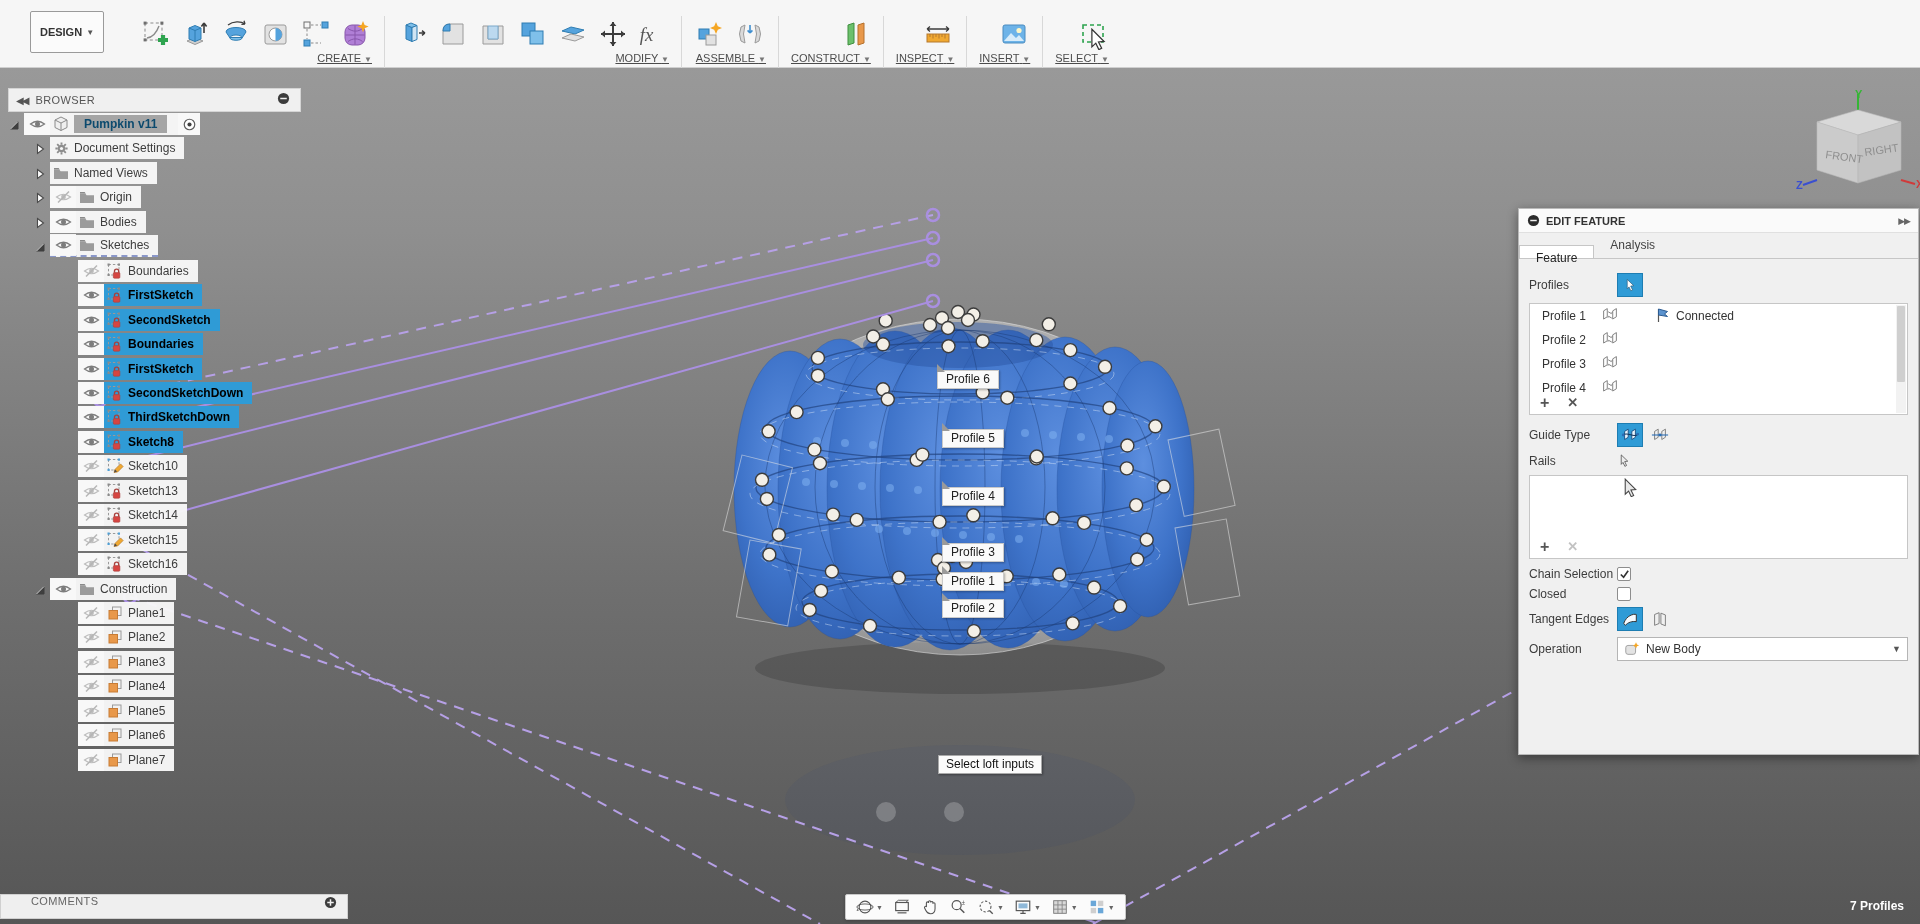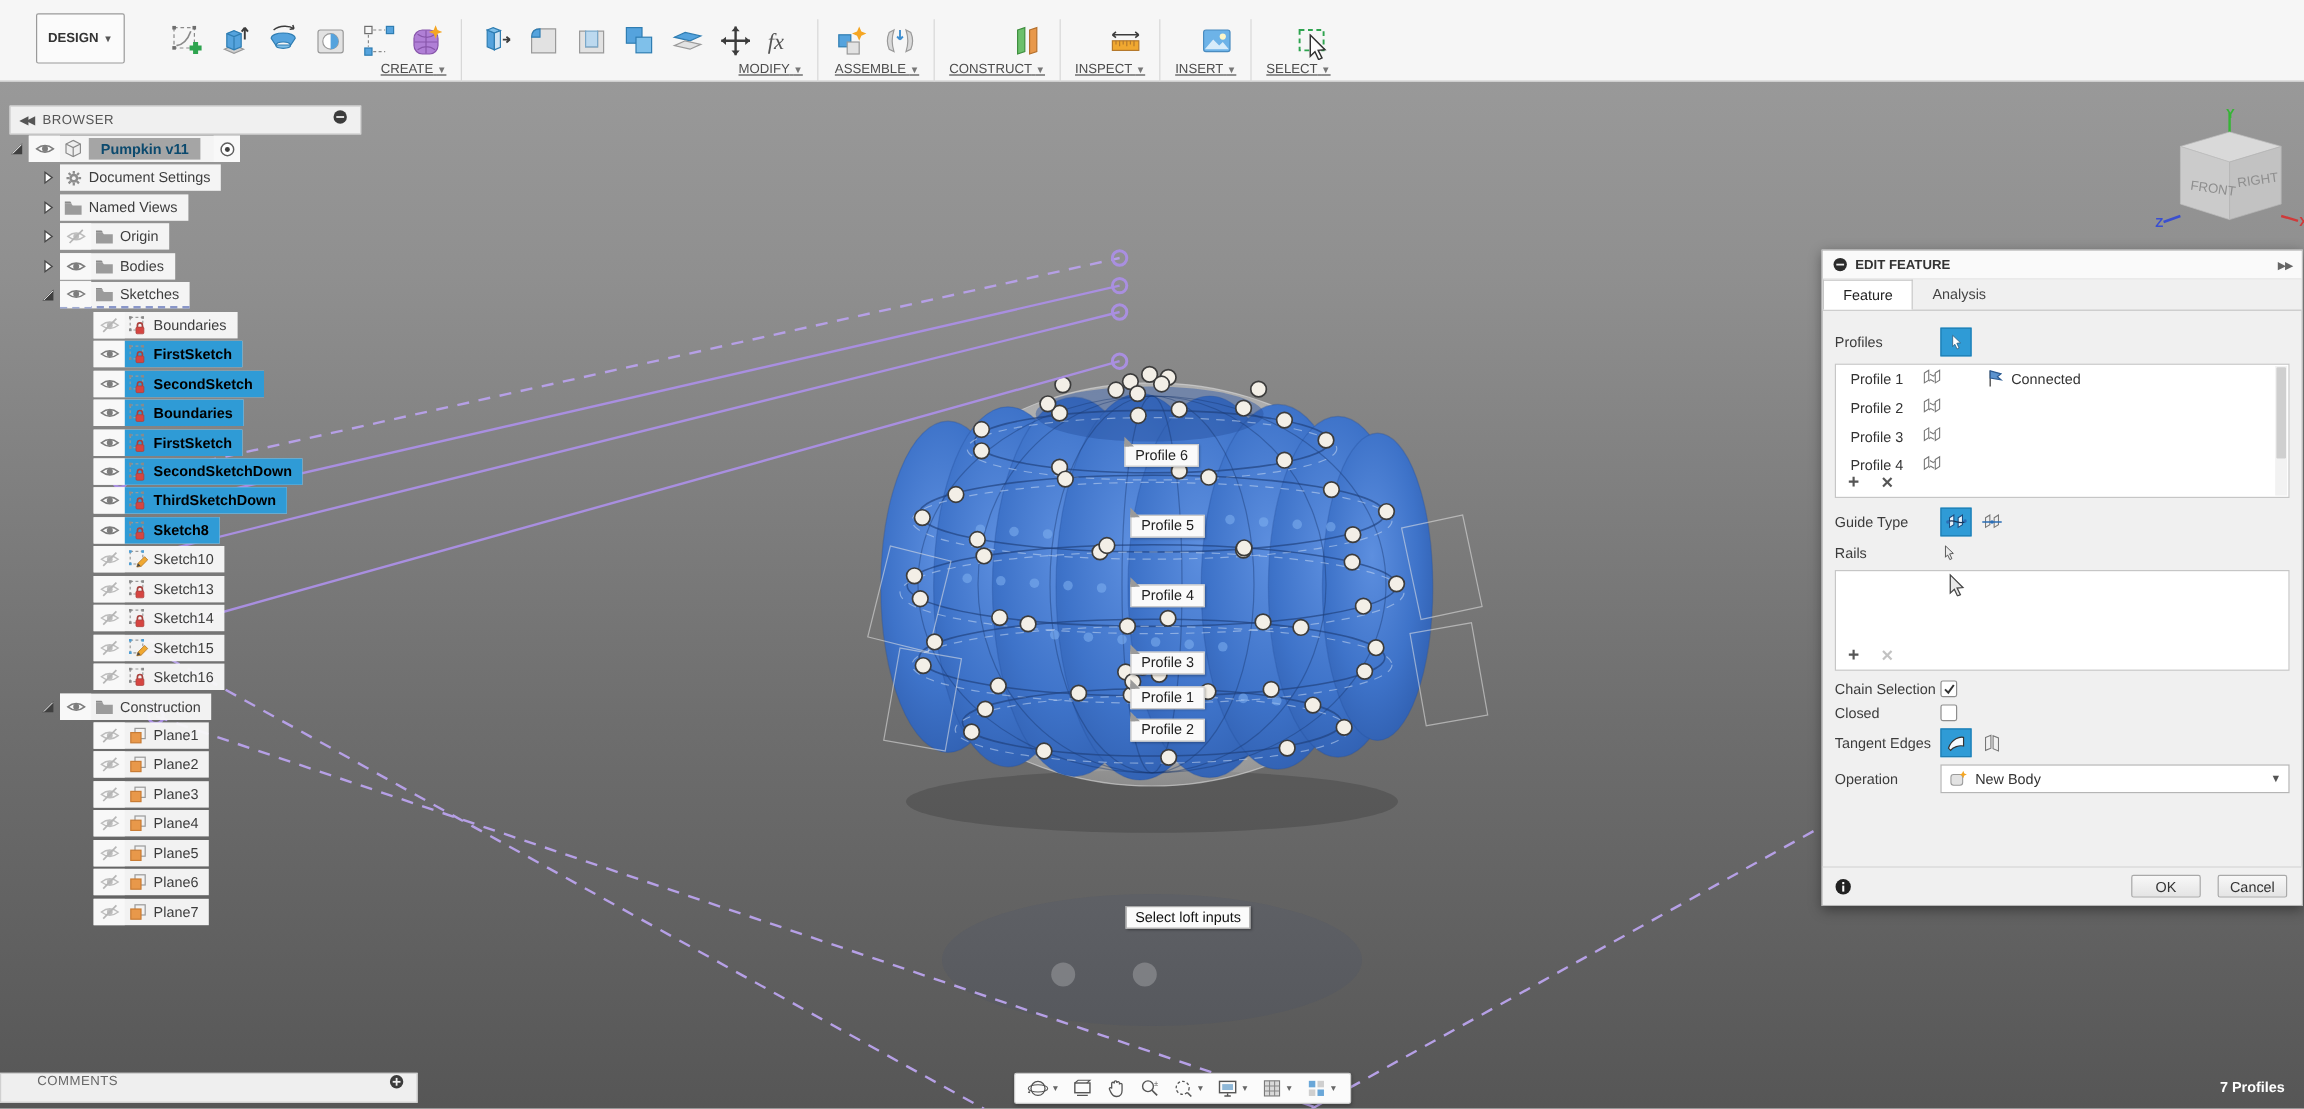--- a/index.html
+++ b/index.html
@@ -73,21 +73,21 @@
 
   
   #dialog { position:absolute; left:1518px; top:208px; width:401px; height:547px; background:#f0f0f0;
     border:1px solid #b9b9b9; box-shadow:0 3px 10px rgba(0,0,0,.4); z-index:50; font-size:12px; color:#333;
     display:flex; flex-direction:column; }
   #dlg-header { height:24px; background:#fafafa; border-bottom:1px solid #e0e0e0; display:flex; align-items:center; padding:0 8px; cursor:move;}
   #dlg-header .dtitle { font-size:11px; font-weight:bold; color:#333; margin-left:6px; }
   #dlg-header .dexpand { margin-left:auto; color:#666; font-size:9px; letter-spacing:-1px; cursor:pointer;}
   #dlg-tabs { height:26px; border-bottom:1px solid #c6c6c6; display:flex; padding-left:0; background:#f0f0f0;}
   .dtab { padding:5px 16px 0; font-size:12px; color:#444; cursor:pointer; }
-  .dtab.active { background:#fff; border:1px solid #c6c6c6; border-bottom:none; color:#222; }
+  .dtab.active { background:#fff; border:1px solid #c6c6c6; border-bottom:none; color:#222;margin-top:12px; }
   #dlg-body { flex:1; padding:8px 10px 0; }
   .drow { display:flex; align-items:center; margin:6px 0; }
   .dlabel { width:88px; flex:0 0 88px; color:#3c3c3c; }
   .selbtn { width:26px; height:24px; background:#2f9bd6; border:1px solid #1d7db2; display:inline-flex;
     align-items:center; justify-content:center; cursor:pointer;}
   .iconbtn { width:26px; height:24px; display:inline-flex; align-items:center; justify-content:center;
     border:1px solid transparent; cursor:pointer; margin-right:4px;}
   .iconbtn.on { background:#2f9bd6; border-color:#1d7db2; }
   .dlistbox { background:#fff; border:1px solid #c6c6c6; margin:4px 0 8px; position:relative; }
   #profiles-box { height:112px; }
@@ -1316,29 +1316,20 @@
         <div id="op-select">
           <svg width="16" height="16" viewBox="0 0 18 18">
               <rect x="2" y="5" rx="2.5" width="11" height="10" fill="#e3e3e3" stroke="#9a9a9a"></rect>
               <path d="M13.5 1.5 L14.6 4 L17 5 L14.6 6 L13.5 8.5 L12.4 6 L10 5 L12.4 4 Z" fill="#f5a623"></path>
             </svg>
           <span>New Body</span>
           <span class="opcaret">▼</span>
         </div>
       </div>
     </div>
-    <div id="dlg-footer">
-      <svg width="14" height="14" viewBox="0 0 14 14">
-          <circle cx="7" cy="7" r="6.4" fill="#222"></circle>
-          <rect x="6.2" y="6" width="1.7" height="5" fill="#fff"></rect>
-          <rect x="6.2" y="3" width="1.7" height="1.8" fill="#fff"></rect>
-        </svg>
-      <div class="dbtn" id="ok-btn">OK</div>
-      <div class="dbtn" id="cancel-btn">Cancel</div>
-    </div>
   </div>
 
   <svg class="cursor" style="left:1088px;top:28px" width="20" height="22" viewBox="0 0 16 18">
       <path d="M3 1 L13 11 L8.4 11.4 L11 16.6 L8.7 17.7 L6.2 12.4 L3 15.4 Z" fill="#fff" stroke="#333" stroke-width="1"></path>
     </svg>
   <svg class="cursor" style="left:1622px;top:478px" width="17" height="19" viewBox="0 0 16 18">
       <path d="M3 1 L13 11 L8.4 11.4 L11 16.6 L8.7 17.7 L6.2 12.4 L3 15.4 Z" fill="#e9e9e9" stroke="#444" stroke-width="1"></path>
     </svg>
 </div>
 

